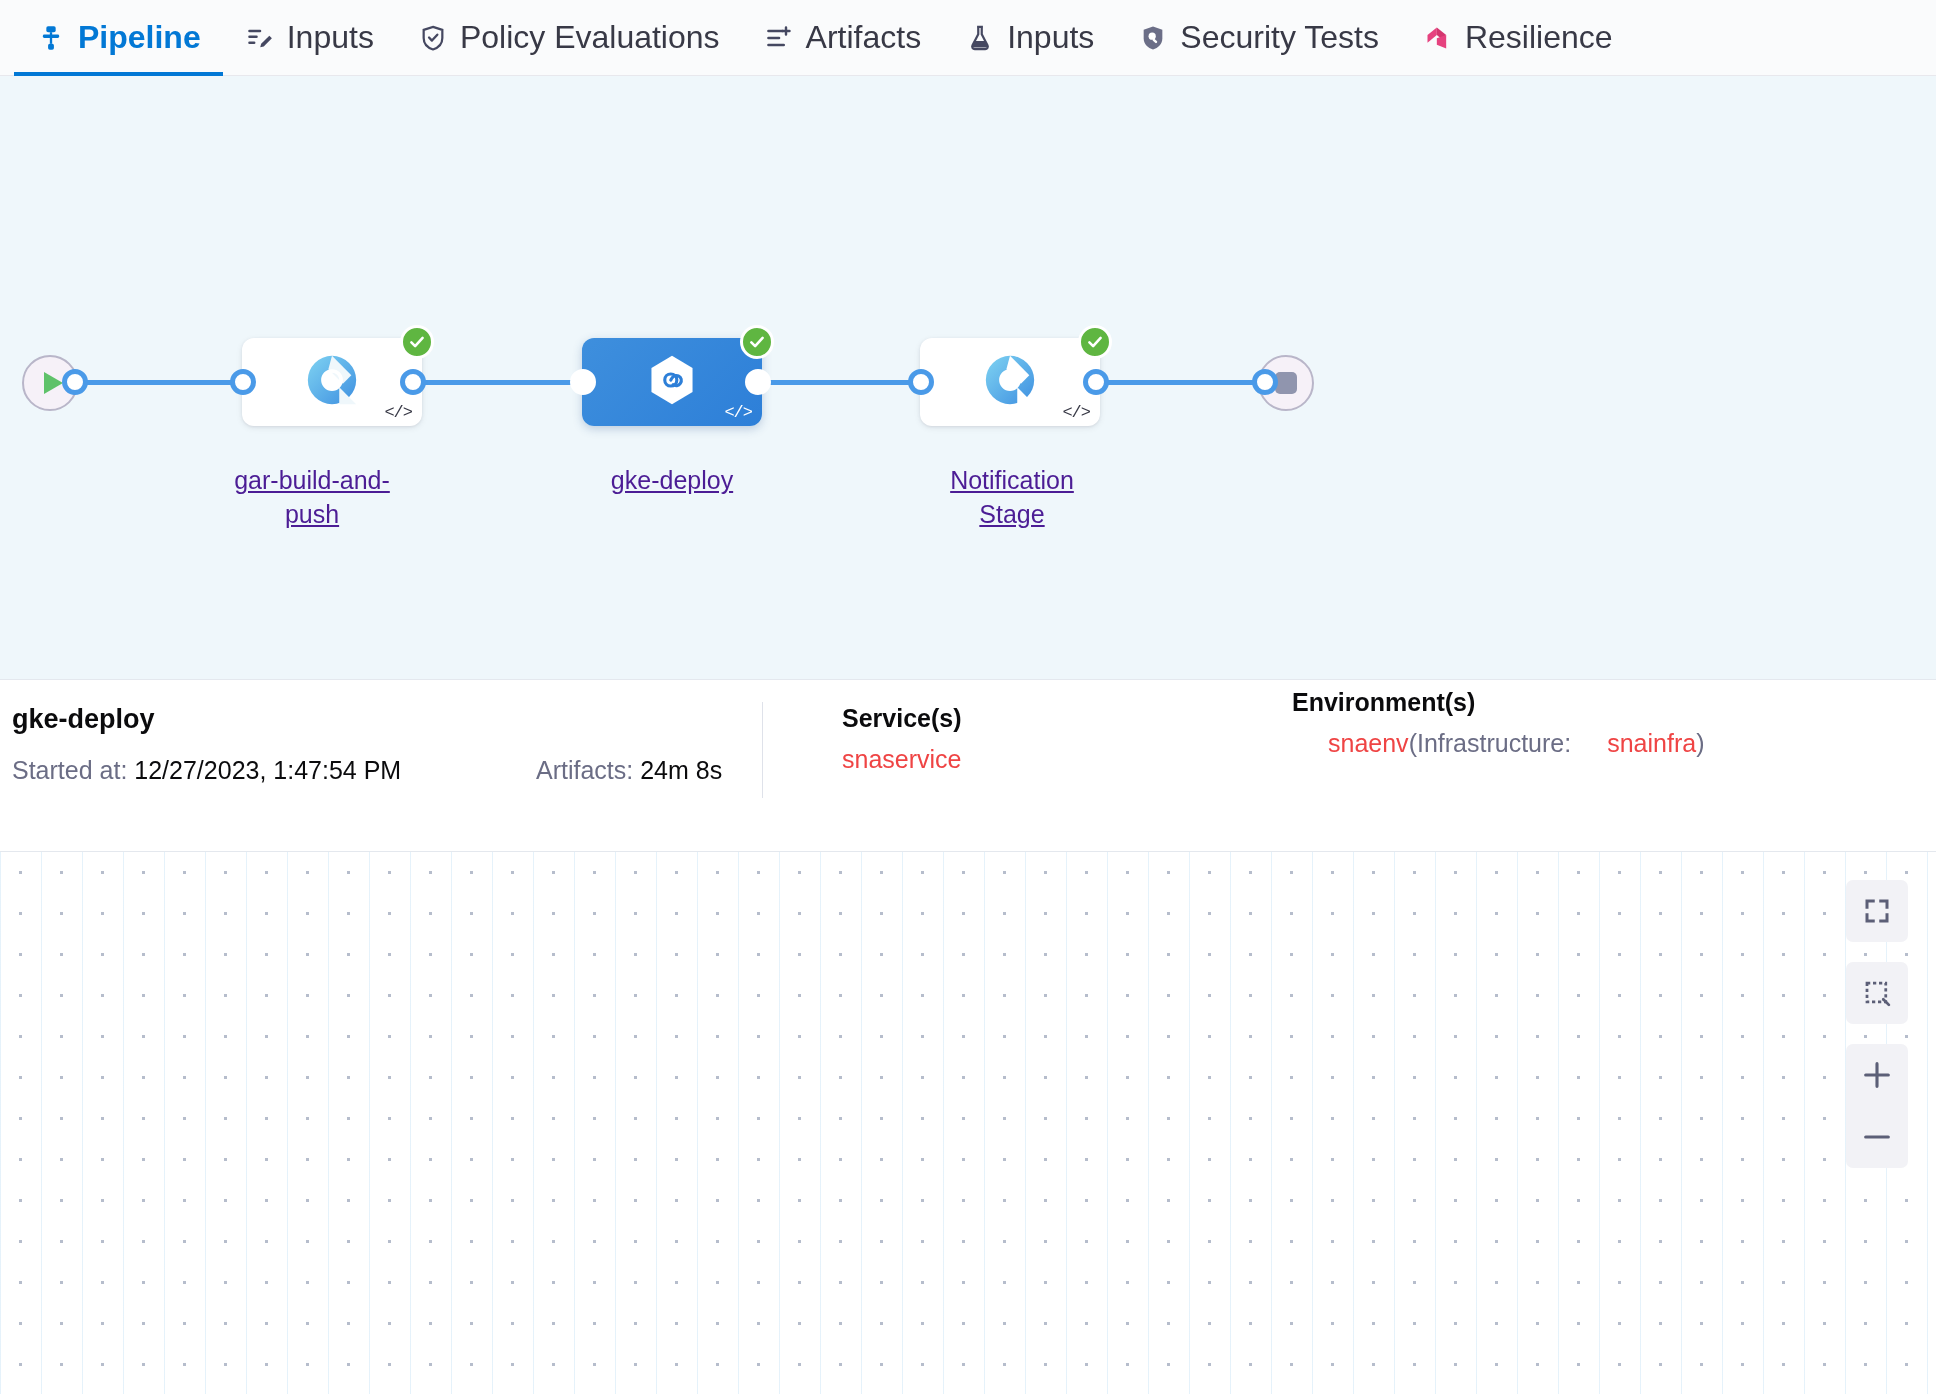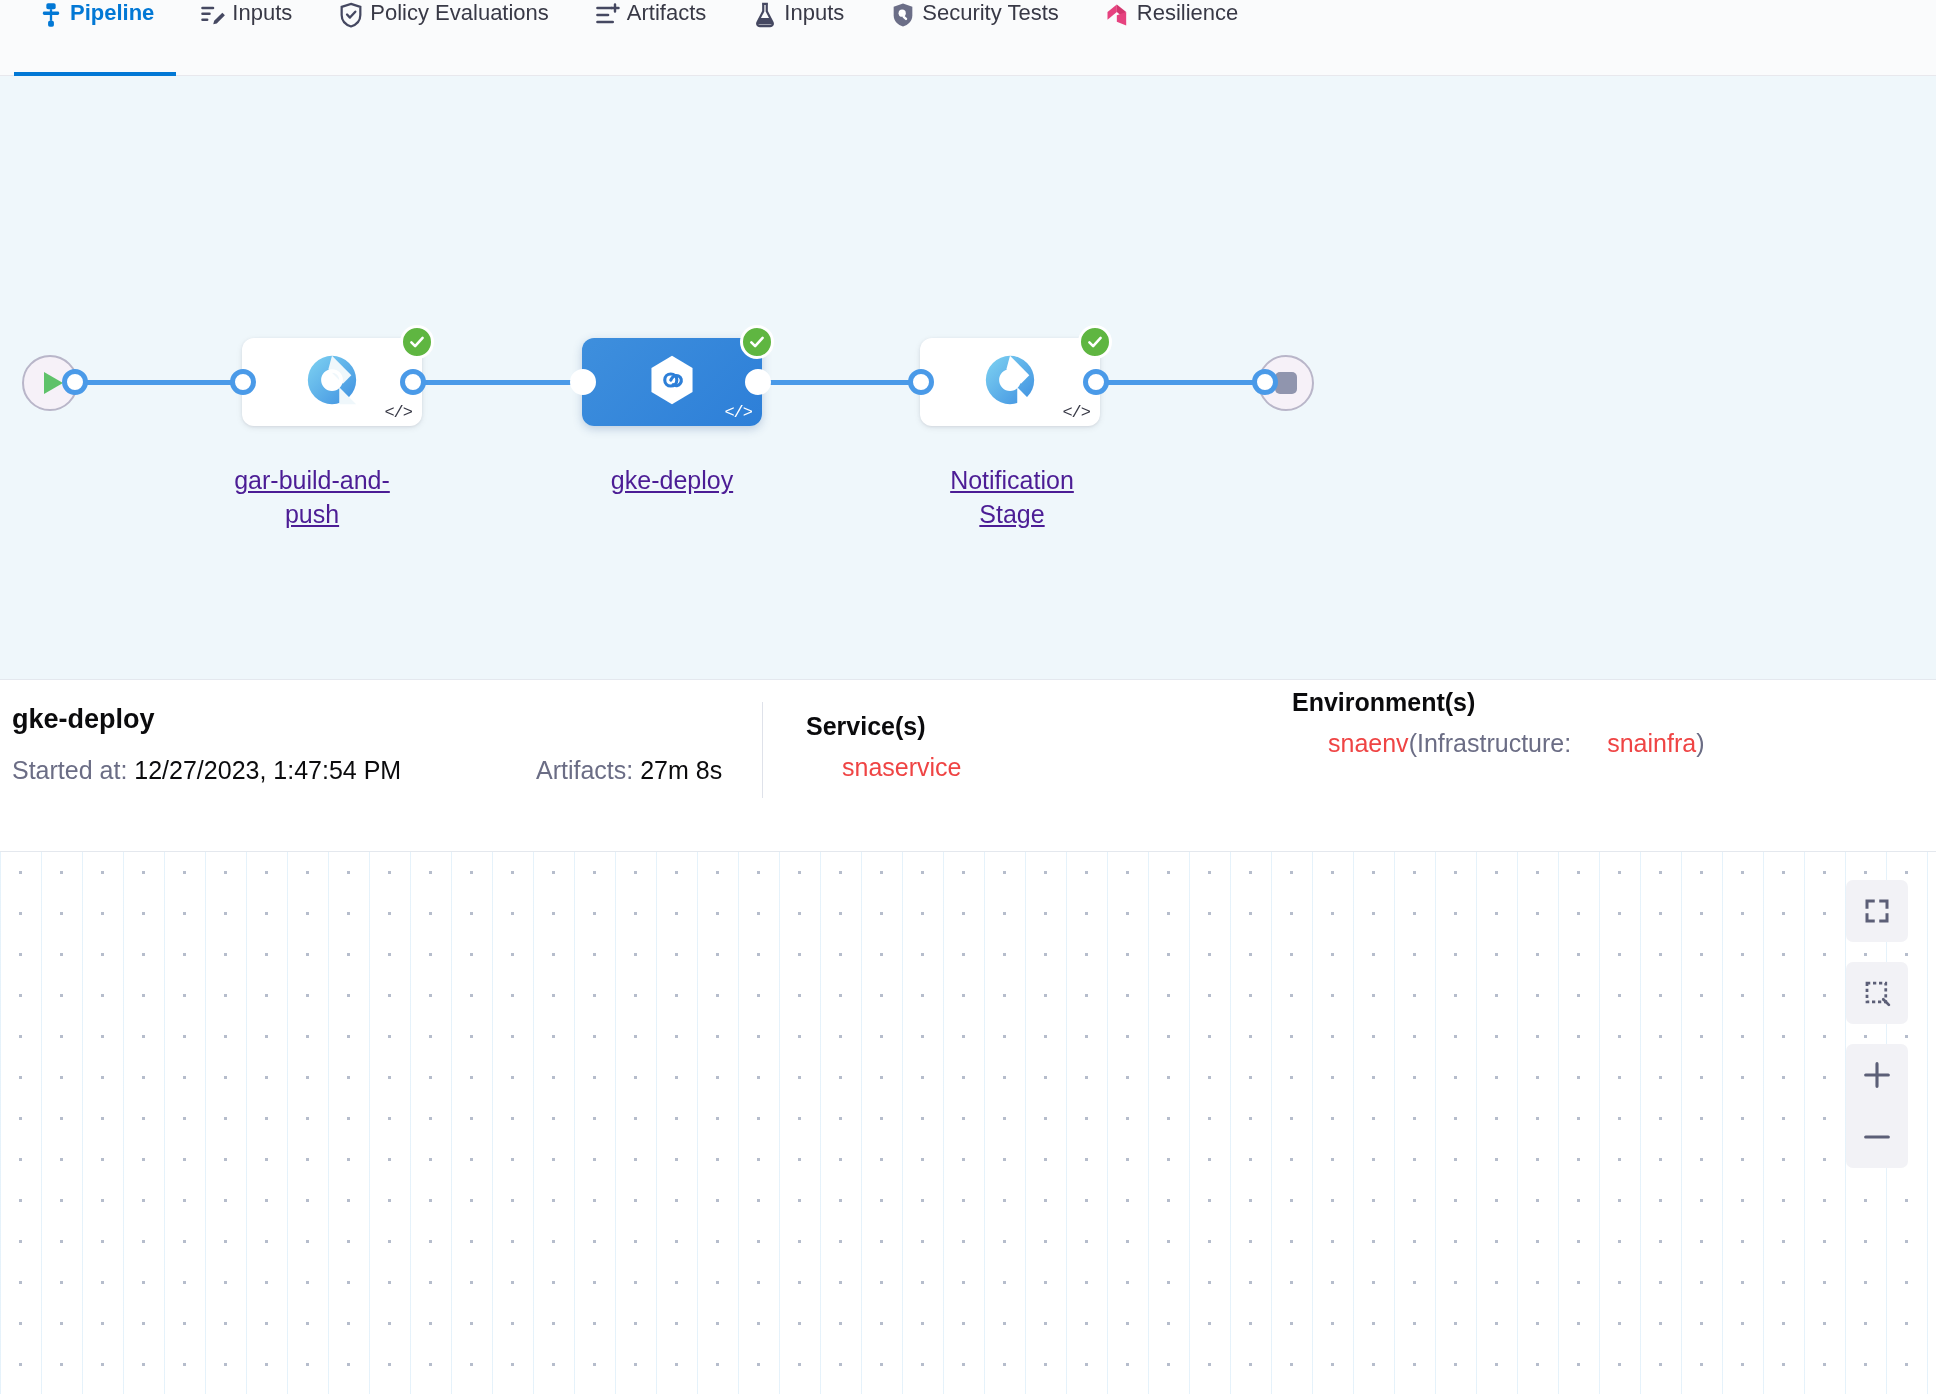--- a/index.html
+++ b/index.html
@@ -15,27 +15,27 @@
     height: 76px;
     background: #fafbfc;
     border-bottom: 1px solid #e8e8ed;
     display: flex;
     align-items: stretch;
     padding-left: 14px;
     position: relative;
   }
   .tab {
     display: flex;
-    align-items: flex-start;
-    gap: 4px;
+    align-items: center;
+    gap: 12px;
     padding: 0 22px;
     cursor: pointer;
     position: relative;
     color: #383946;
-    font-size: 22px;
+    font-size: 32px;
     white-space: nowrap;
   }
   .tab.active { color: #0278d5; font-weight: 600; }
   .tab.active::after {
     content: "";
     position: absolute;
     left: 0; right: 0; bottom: -1px;
     height: 4px;
     background: #0278d5;
   }
@@ -157,21 +157,21 @@
     left: 536px; top: 76px;
     font-size: 25px; color: #0b0b0d;
   }
   .infobar .duration .lbl { color: #6b6d85; }
   .vdiv {
     position: absolute;
     left: 762px; top: 22px;
     width: 1px; height: 96px;
     background: #dfe2ea;
   }
-  .col-svc { position: absolute; left: 806px; top: 32px; }
+  .col-svc { position: absolute; left: 806px; top: 24px; text-align: right; }
   .col-env { position: absolute; left: 1292px; top: 8px; }
   .col-head { font-size: 25px; font-weight: bold; color: #0b0b0d; margin-bottom: 12px;}
   .col-val { font-size: 25px; color: #0278d5; }
   .col-val .muted { color: #6b6d85; }
   .col-val a { color: #ef4444; text-decoration: none; margin-left: 36px; }
 
   
   .stage-canvas {
     height: 542px;
     position: relative;
@@ -382,21 +382,21 @@
 <div class="infobar">
   <div class="title">gke-deploy</div>
 
   <div class="started">
     <span class="lbl">Started at:</span>
     <span>12/27/2023, 1:47:54 PM</span>
   </div>
 
   <div class="duration">
     <span class="lbl">Artifacts:</span>
-    <span>27m 8s</span>
+    <span>24m 8s</span>
   </div>
 
   <div class="vdiv"></div>
 
   <div class="col-svc">
     <div class="col-head">Service(s)</div>
     <div class="col-val"><a href="#">snaservice</a></div>
   </div>
 
   <div class="col-env">

